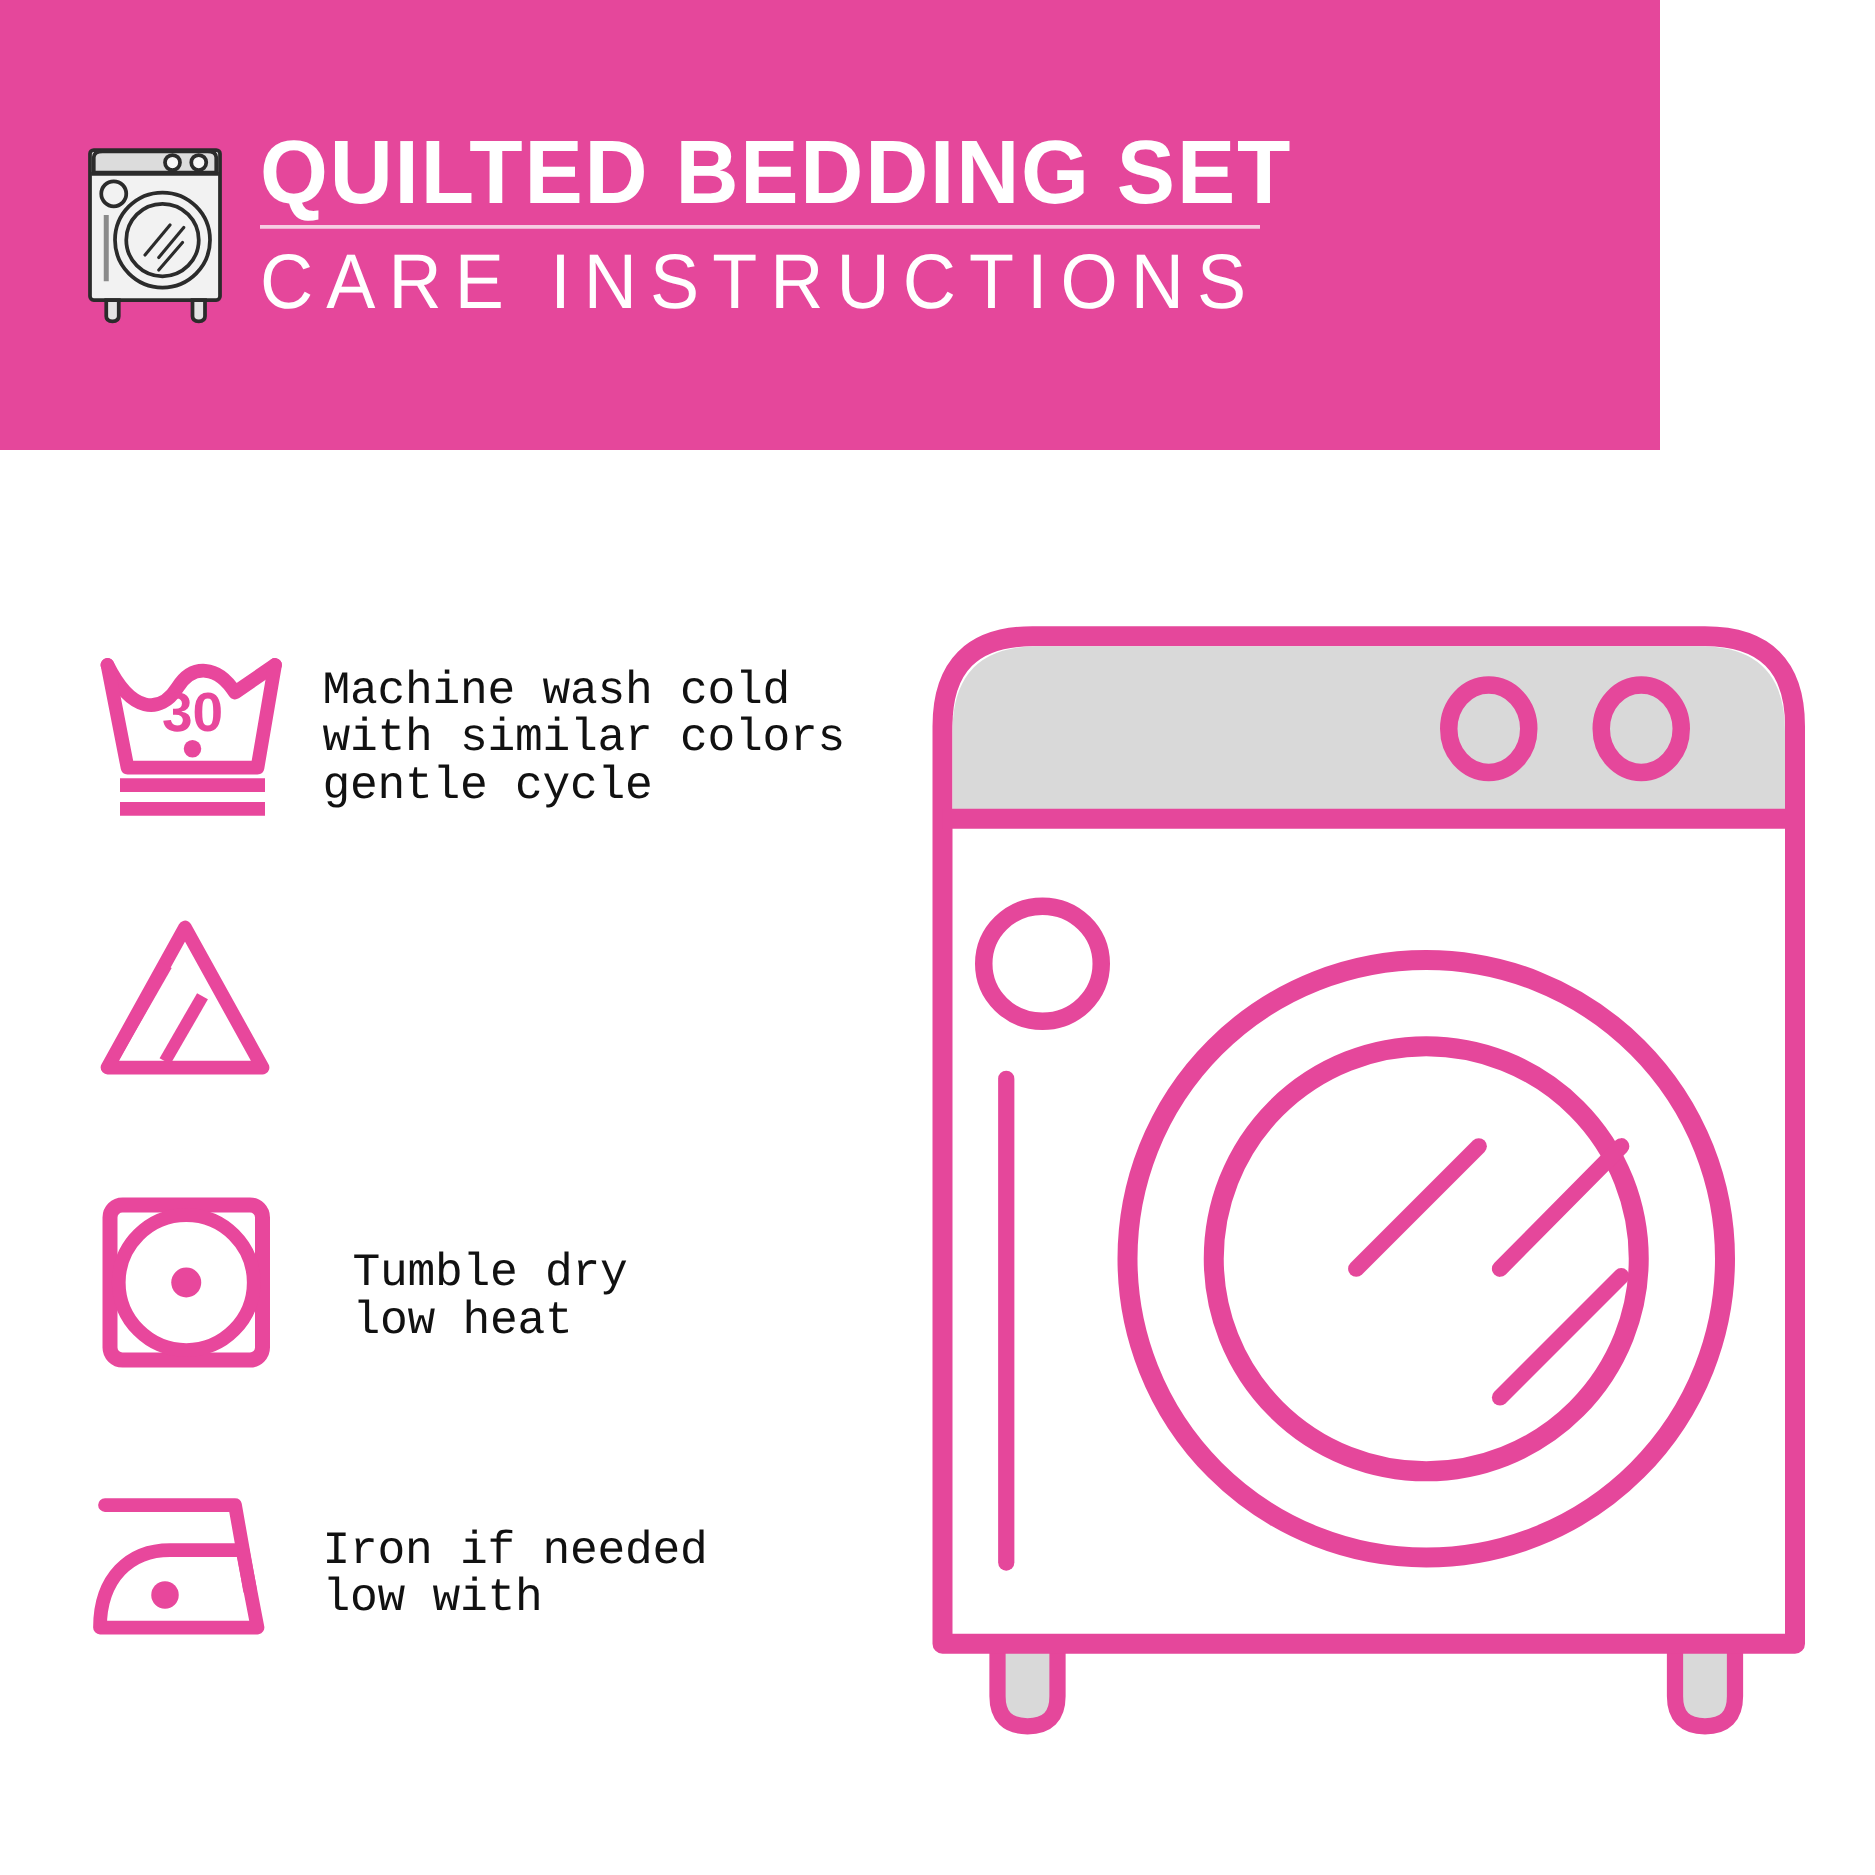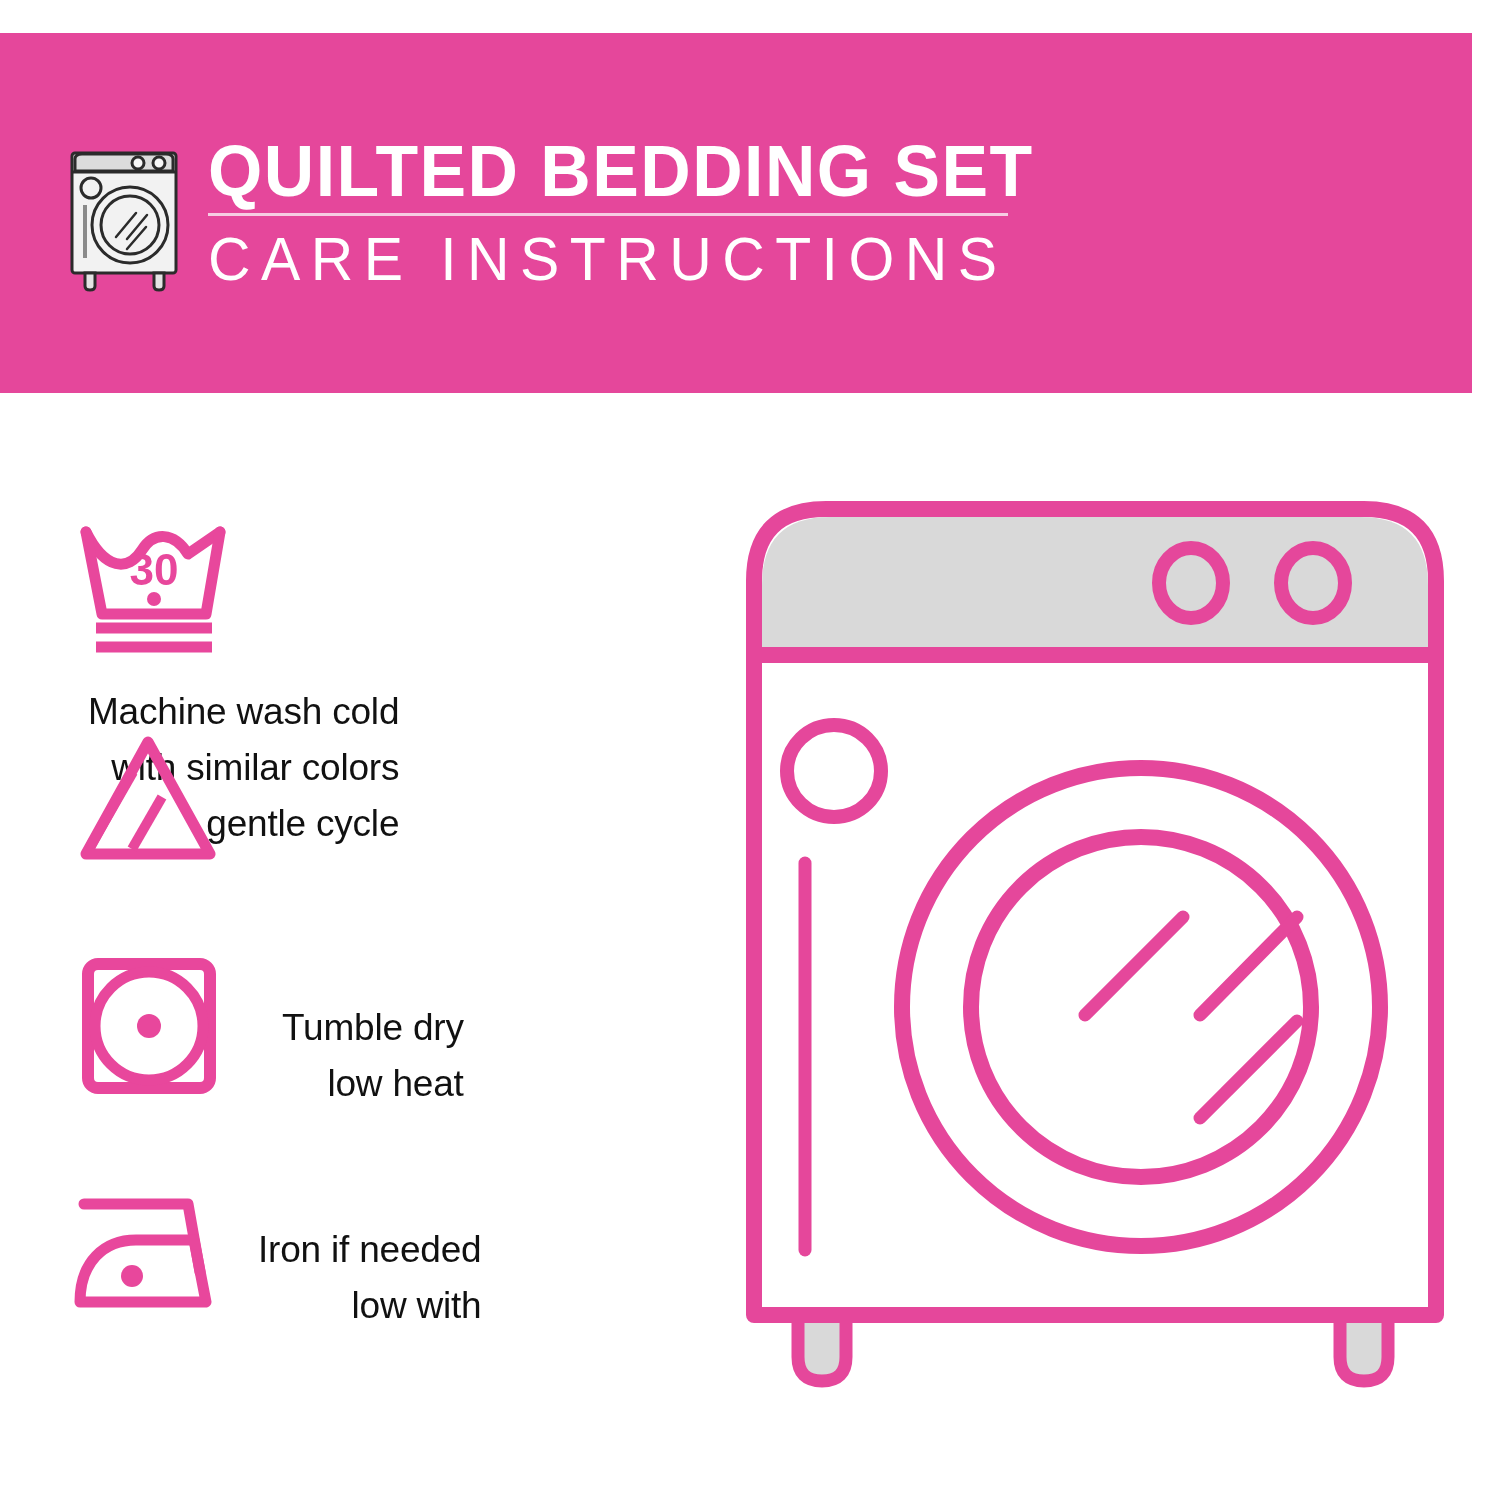--- a/index.html
+++ b/index.html
@@ -12,25 +12,24 @@
     height: 1500px;
     font-family: "Liberation Sans", sans-serif;
     overflow: hidden;
     position: relative;
   }
 
   
   #header-banner {
     position: absolute;
     left: 0; top: 0;
-    width: 1472px;
+    width: 1328px;
     height: 360px;
     background: #e5479b;
     box-sizing: border-box;
-    margin-top: 33px;
   }
   #header-inner {
     position: absolute;
     left: 60px;
     top: 100px;
     display: flex;
     align-items: flex-start;
   }
   #header-logo-icon {
     width: 130px;
@@ -85,31 +84,30 @@
     display: flex;
     align-items: flex-start;
     left: 70px;
   }
   .care-icon {
     width: 170px;
     height: 150px;
     flex: 0 0 auto;
   }
   .care-label {
-    font-family: Liberation Sans, sans-serif;
+    font-family: Liberation Mono, monospace;
     font-size: 37px;
-    line-height: 56px;
+    line-height: 38px;
     color: #111111;
     letter-spacing: -0.2px;
     white-space: pre-line;
     padding-left: 18px;
-    text-align: right;
-  }
-
-  #care-item-0 { top: 20px; flex-direction: column; }
+  }
+
+  #care-item-0 { top: 20px; }
   #care-item-0 .care-label { padding-top: 24px; }
 
   #care-item-1 { top: 232px; }
   #care-item-1 .care-label { padding-top: 48px; }
 
   #care-item-2 { top: 462px; gap: 24px; }
   #care-item-2 .care-label { padding-top: 48px; }
 
   #care-item-3 { top: 690px; }
   #care-item-3 .care-label { padding-top: 42px; }

